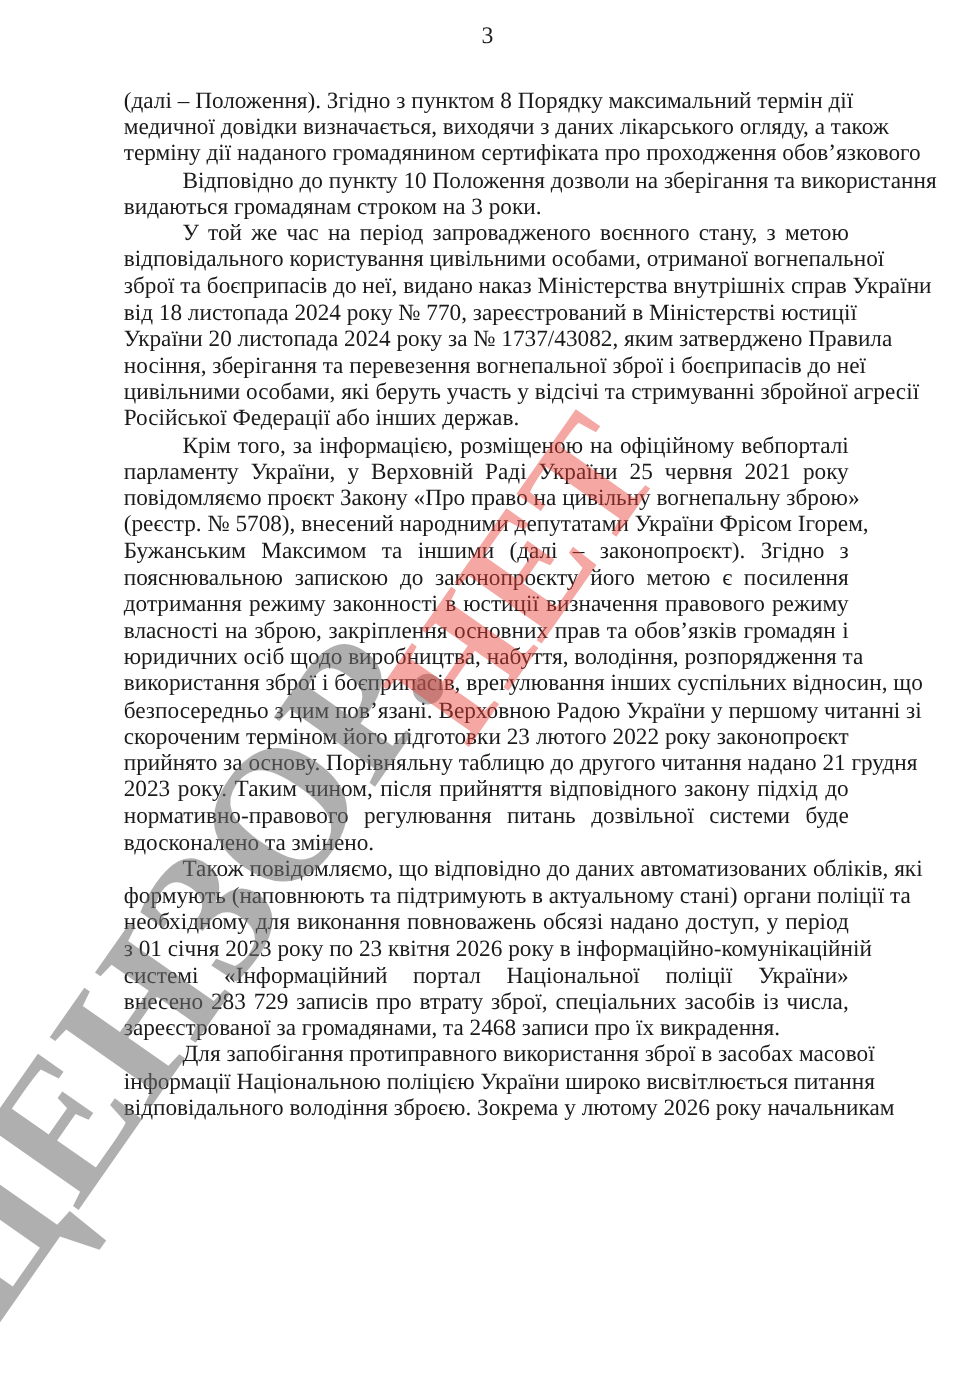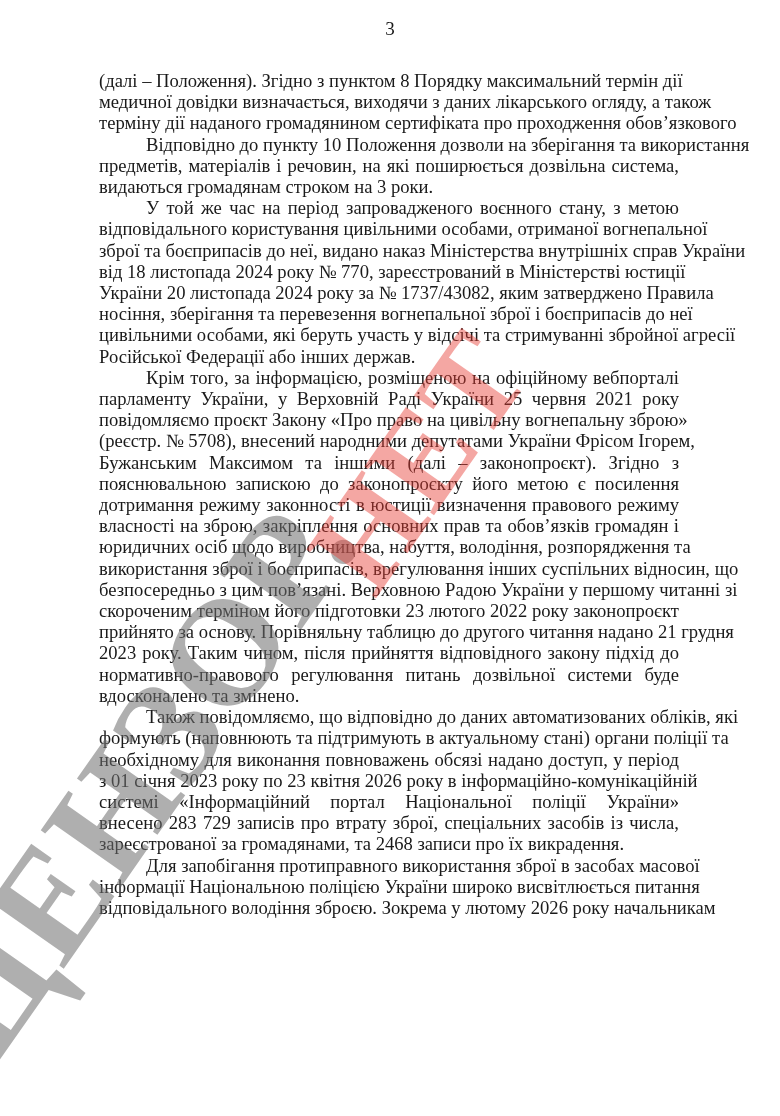--- a/index.html
+++ b/index.html
@@ -48,21 +48,20 @@
   <div class="page-number">3</div>
 
   <div class="body-text">
     <p class="para">
       <span class="line">(далі – Положення). Згідно з пунктом 8 Порядку максимальний термін дії</span>
       <span class="line">медичної довідки визначається, виходячи з даних лікарського огляду, а також</span>
       <span class="line">терміну дії наданого громадянином сертифіката про проходження обов’язкового</span>
     </p>
     <p class="para">
       <span class="line" style="padding-left:47px">Відповідно до пункту 10 Положення дозволи на зберігання та використання</span>
-      <span class="line">предметів, матеріалів і речовин, на які поширюється дозвільна система,</span>
       <span class="line last">видаються громадянам строком на 3 роки.</span>
     </p>
     <p class="para">
       <span class="line" style="padding-left:47px">У той же час на період запровадженого воєнного стану, з метою</span>
       <span class="line">відповідального користування цивільними особами, отриманої вогнепальної</span>
       <span class="line">зброї та боєприпасів до неї, видано наказ Міністерства внутрішніх справ України</span>
       <span class="line">від 18 листопада 2024 року № 770, зареєстрований в Міністерстві юстиції</span>
       <span class="line">України 20 листопада 2024 року за № 1737/43082, яким затверджено Правила</span>
       <span class="line">носіння, зберігання та перевезення вогнепальної зброї і боєприпасів до неї</span>
       <span class="line">цивільними особами, які беруть участь у відсічі та стримуванні збройної агресії</span>

